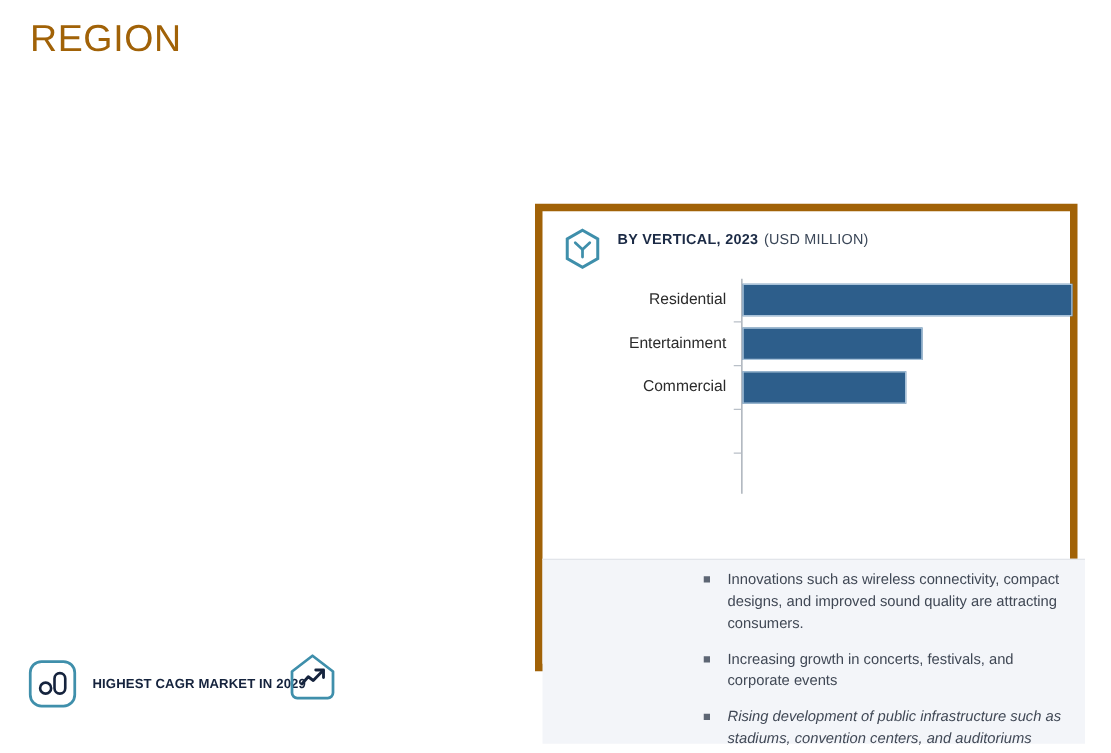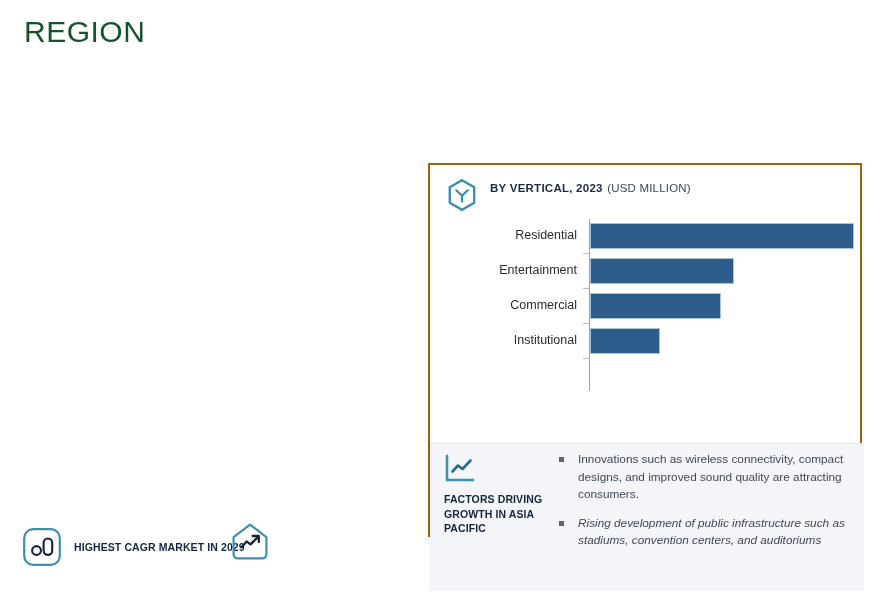--- a/index.html
+++ b/index.html
@@ -16,35 +16,35 @@
     -webkit-font-smoothing: antialiased;
   }
 
   
   .page-title {
     position: absolute;
     left: 24px;
     top: 14px;
     font-size: 30px;
     letter-spacing: 0.5px;
-    color: #14532d;
+    color: #a16207;
     font-weight: 400;
     line-height: 36px;
     white-space: nowrap;
   }
 
   
   .card {
     position: absolute;
     left: 428px;
     top: 163px;
     width: 434px;
     height: 374px;
     background: #ffffff;
-    border: 2px solid #a16207;
+    border: 6px solid #a16207;
     box-sizing: border-box;
   }
 
   .card-header {
     position: absolute;
     left: 14px;
     top: 10px;
     display: flex;
     align-items: flex-start;
   }
@@ -242,41 +242,32 @@
         <span class="bar" id="bar-0" style="width: 264px; background: rgb(45, 94, 139); border-color: rgb(169, 195, 218);"></span>
       </div>
       <div class="bar-row" style="top:37px;text-decoration:underline;">
         <span class="bar-label">Entertainment</span>
         <span class="bar" id="bar-1" style="width: 144px; background: rgb(45, 94, 139); border-color: rgb(169, 195, 218);"></span>
       </div>
       <div class="bar-row" style="top:72px;">
         <span class="bar-label">Commercial</span>
         <span class="bar" id="bar-2" style="width: 131px; background: rgb(45, 94, 139); border-color: rgb(169, 195, 218);"></span>
       </div>
-      <div class="bar-row" style="top:107px;">
-        <span class="bar-label">Institutional</span>
-        <span class="bar" id="bar-3" style="width: 70px; background: rgb(45, 94, 139); border-color: rgb(169, 195, 218);"></span>
-      </div>
     </div>
 
     <div class="factors">
-      <div class="factors-left">
-        <span class="trend-icon">
-          <svg viewBox="0 0 32 30" width="32" height="30" aria-hidden="true">
-            <path d="M3 2 L3 26 L29 26" fill="none" stroke="#3f8fab" stroke-width="2.6" stroke-linecap="round" stroke-linejoin="round"></path>
-            <path d="M8.5 17.5 L14 11.5 L18.5 15 L26.5 6.5" fill="none" stroke="#2a6b8a" stroke-width="2.6" stroke-linecap="round" stroke-linejoin="round"></path>
-          </svg>
-        </span>
-        <div class="factors-caption">FACTORS DRIVING GROWTH IN ASIA PACIFIC</div>
-      </div>
 
       <div class="factors-list">
         <div class="factor-item">
           <span class="factor-bullet"></span>
           <span>Innovations such as wireless connectivity, compact designs, and improved sound quality are attracting consumers.</span>
+        </div>
+        <div class="factor-item">
+          <span class="factor-bullet"></span>
+          <span>Increasing growth in concerts, festivals, and corporate events</span>
         </div>
         <div class="factor-item">
           <span class="factor-bullet"></span>
           <span>Rising development of public infrastructure such as stadiums, convention centers, and auditoriums</span>
         </div>
       </div>
     </div>
   </div>
 </div>
 

